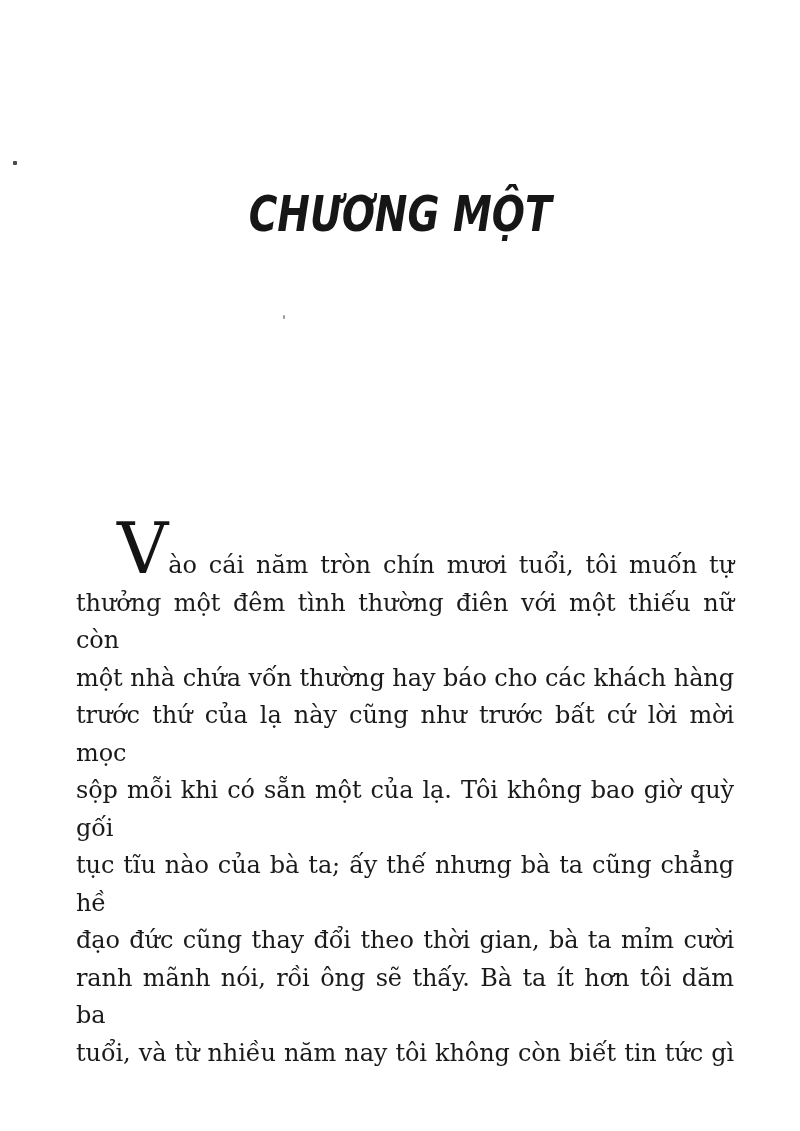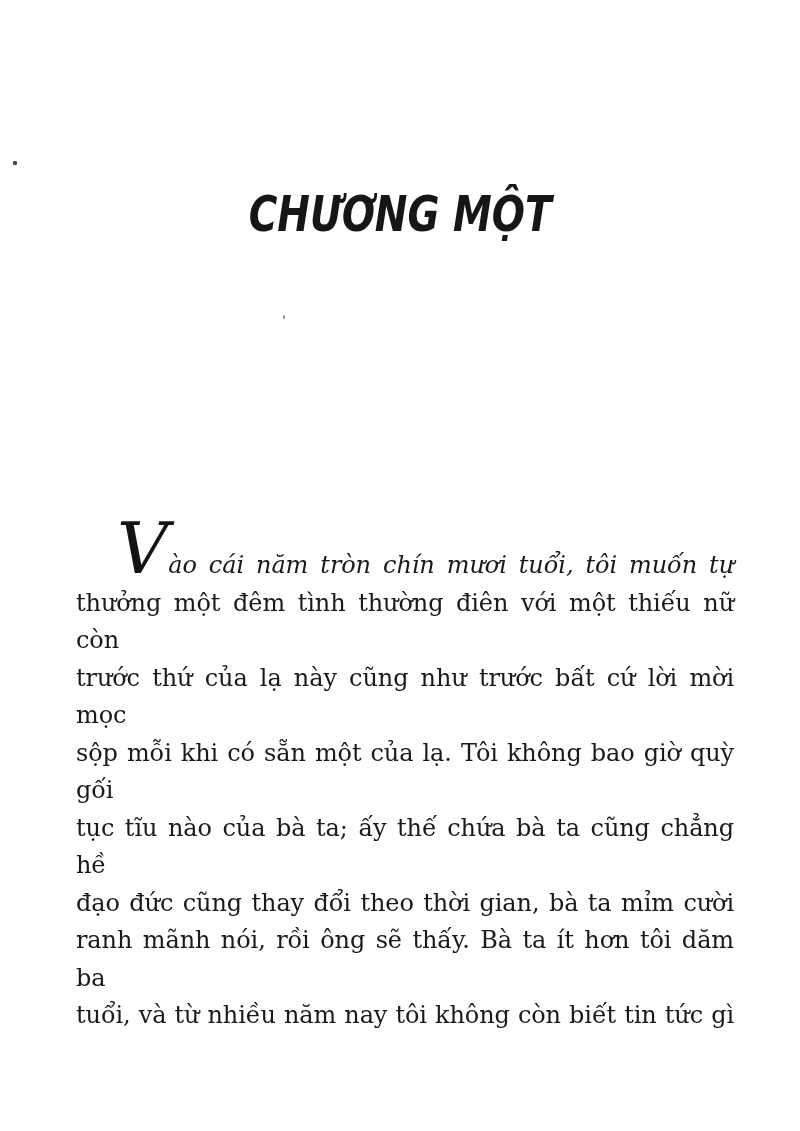--- a/index.html
+++ b/index.html
@@ -47,21 +47,20 @@
     letter-spacing: -0.1px;
     color: #1a1a1a;
   }
   .tl {
     text-align: justify;
     text-align-last: justify;
     white-space: normal;
   }
   .tl-first {
     text-indent: 41px;
-    font-style: italic;
   }
   .drop-cap {
     font-size: 71px;
     line-height: 37.5px;
     color: #141414;
   }
   .speck {
     position: absolute;
     border-radius: 1px;
   }
@@ -88,22 +87,23 @@
   <div class="speck speck-1"></div>
   <div class="speck speck-2"></div>
 
   <div class="chapter-title">
     <span class="title-inner">CHƯƠNG MỘT</span>
   </div>
 
   <div class="body-text">
     <div class="tl tl-first"><span class="drop-cap">V</span><span>ào cái năm tròn chín mươi tuổi, tôi muốn tự</span></div>
     <div class="tl">thưởng một đêm tình thường điên với một thiếu nữ còn</div>
+    <div class="tl">một nhà chứa vốn thường hay báo cho các khách hàng</div>
     <div class="tl">trước thứ của lạ này cũng như trước bất cứ lời mời mọc</div>
     <div class="tl">sộp mỗi khi có sẵn một của lạ. Tôi không bao giờ quỳ gối</div>
-    <div class="tl">tục tĩu nào của bà ta; ấy thế chứa bà ta cũng chẳng hề</div>
+    <div class="tl">tục tĩu nào của bà ta; ấy thế nhưng bà ta cũng chẳng hề</div>
     <div class="tl">đạo đức cũng thay đổi theo thời gian, bà ta mỉm cười</div>
     <div class="tl">ranh mãnh nói, rồi ông sẽ thấy. Bà ta ít hơn tôi dăm ba</div>
     <div class="tl">tuổi, và từ nhiều năm nay tôi không còn biết tin tức gì</div>
 
   </div>
 
 </div>
 
 </body></html>

